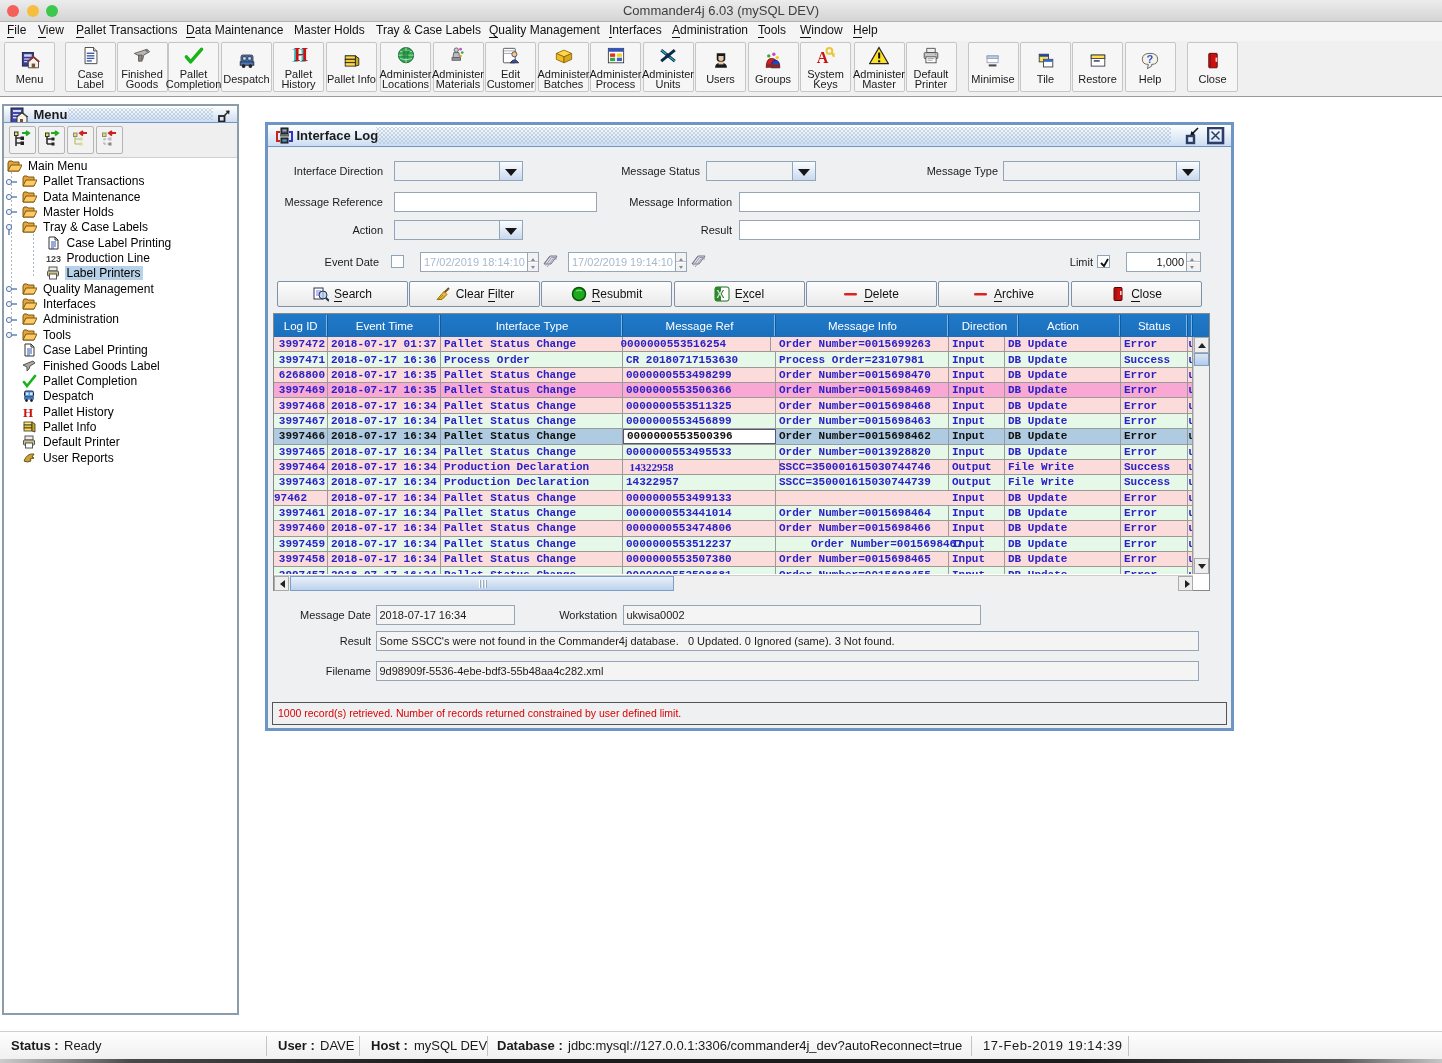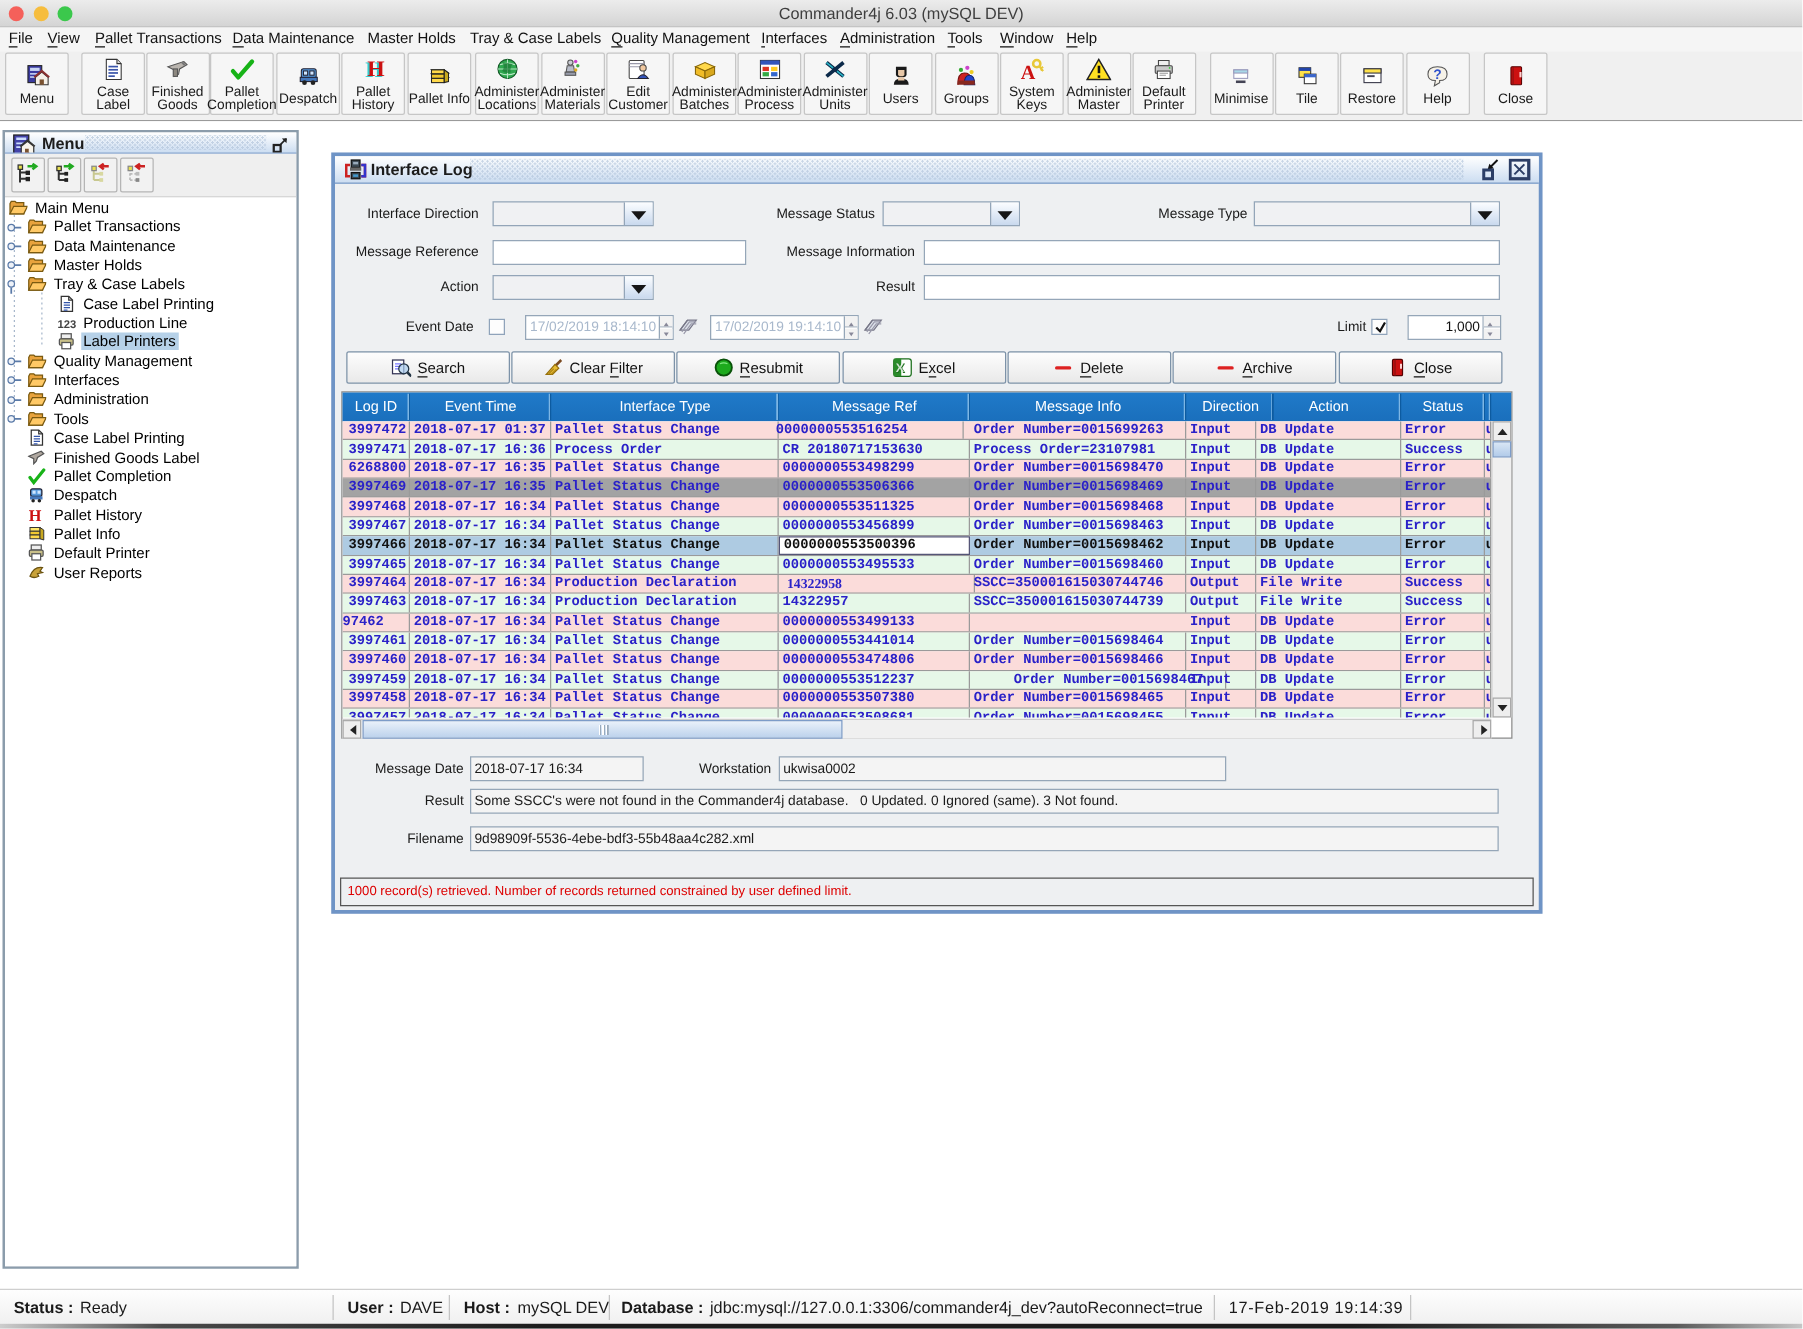--- a/index.html
+++ b/index.html
@@ -770,21 +770,21 @@
                 <div class="td" style="left:0px;width:54.5px;justify-content:flex-end;padding-right:2px;padding-left:0;">6268800</div>
                 <div class="td" style="left:54.5px;width:113px;">2018-07-17 16:35</div>
                 <div class="td" style="left:167.5px;width:182px;">Pallet Status Change</div>
                 <div class="td" style="left:349.5px;width:153px;">0000000553498299</div>
                 <div class="td" style="left:502.5px;width:173px;">Order Number=0015698470</div>
                 <div class="td" style="left:675.5px;width:56px;">Input</div>
                 <div class="td" style="left:731.5px;width:116px;">DB Update</div>
                 <div class="td" style="left:847.5px;width:66.5px;">Error</div>
                 <div class="td" style="left:914px;width:5.5px;padding-left:1px;">u</div>
               </div>
-              <div class="tr" style="top:46.08px;background:#a3a3a3;color:#2a21c8">
+              <div class="tr" style="top:46.08px;background:#f9a8d4;color:#2a21c8">
                 <div class="td" style="left:0px;width:54.5px;justify-content:flex-end;padding-right:2px;padding-left:0;">3997469</div>
                 <div class="td" style="left:54.5px;width:113px;">2018-07-17 16:35</div>
                 <div class="td" style="left:167.5px;width:182px;">Pallet Status Change</div>
                 <div class="td" style="left:349.5px;width:153px;">0000000553506366</div>
                 <div class="td" style="left:502.5px;width:173px;">Order Number=0015698469</div>
                 <div class="td" style="left:675.5px;width:56px;">Input</div>
                 <div class="td" style="left:731.5px;width:116px;">DB Update</div>
                 <div class="td" style="left:847.5px;width:66.5px;">Error</div>
                 <div class="td" style="left:914px;width:5.5px;padding-left:1px;">u</div>
               </div>
@@ -819,21 +819,21 @@
                 <div class="td" style="left:675.5px;width:56px;">Input</div>
                 <div class="td" style="left:731.5px;width:116px;">DB Update</div>
                 <div class="td" style="left:847.5px;width:66.5px;">Error</div>
                 <div class="td" style="left:914px;width:5.5px;padding-left:1px;">u</div>
               </div>
               <div class="tr" style="top:107.52px;background:#e6f8e8;color:#2a21c8">
                 <div class="td" style="left:0px;width:54.5px;justify-content:flex-end;padding-right:2px;padding-left:0;">3997465</div>
                 <div class="td" style="left:54.5px;width:113px;">2018-07-17 16:34</div>
                 <div class="td" style="left:167.5px;width:182px;">Pallet Status Change</div>
                 <div class="td" style="left:349.5px;width:153px;">0000000553495533</div>
-                <div class="td" style="left:502.5px;width:173px;">Order Number=0015698460</div>
+                <div class="td" style="left:502.5px;width:173px;">Order Number=0013928820</div>
                 <div class="td" style="left:675.5px;width:56px;">Input</div>
                 <div class="td" style="left:731.5px;width:116px;">DB Update</div>
                 <div class="td" style="left:847.5px;width:66.5px;">Error</div>
                 <div class="td" style="left:914px;width:5.5px;padding-left:1px;">u</div>
               </div>
               <div class="tr" style="top:122.88px;background:#fbdcda;color:#2a21c8">
                 <div class="td" style="left:0px;width:54.5px;justify-content:flex-end;padding-right:2px;padding-left:0;">3997464</div>
                 <div class="td" style="left:54.5px;width:113px;">2018-07-17 16:34</div>
                 <div class="td" style="left:167.5px;width:182px;">Production Declaration</div>
                 <div class="td" style="left:353px;width:153px;font-family:Liberation Serif, serif;">14322958</div>

